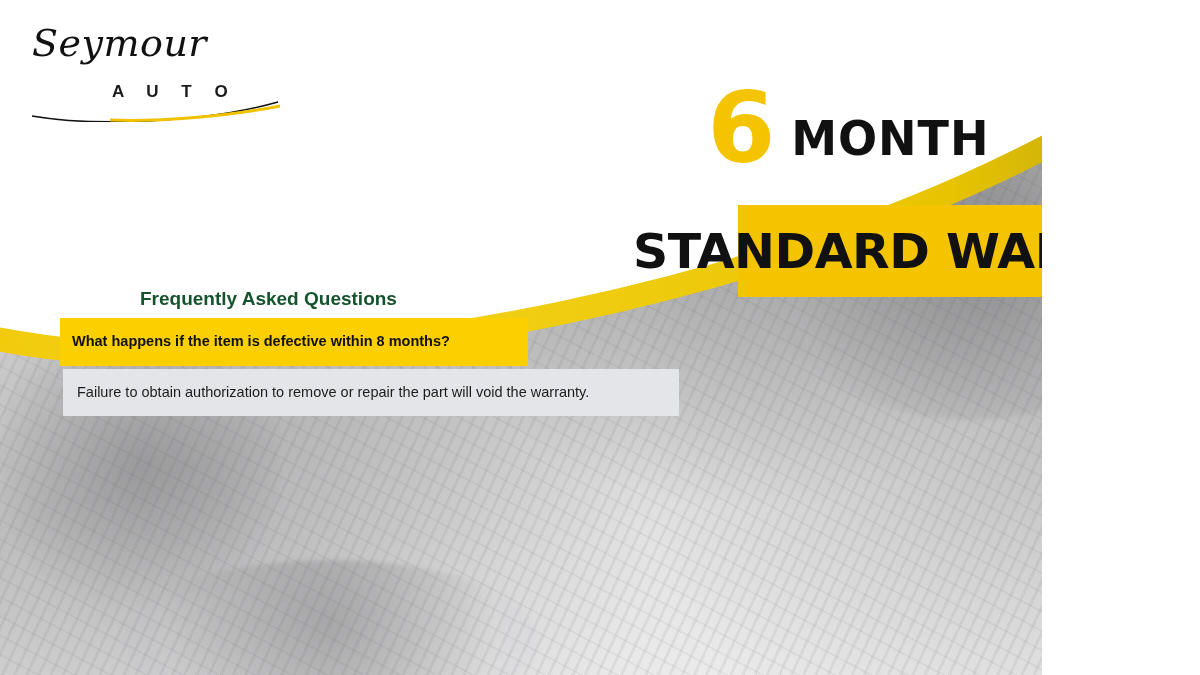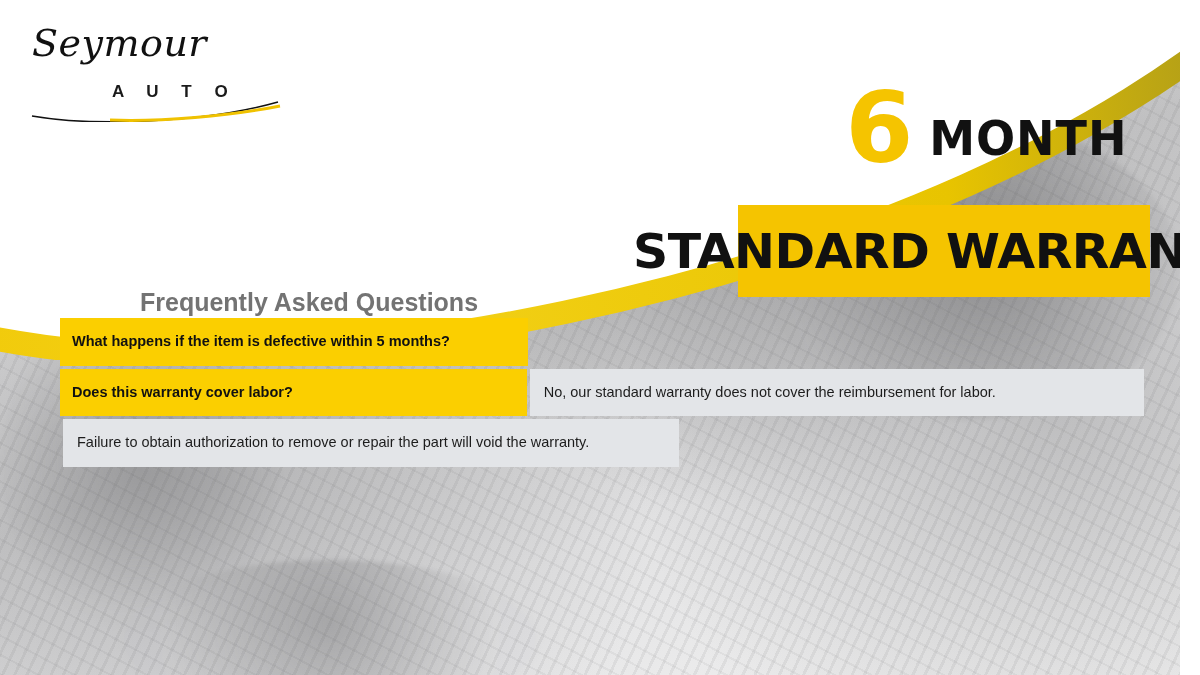--- a/index.html
+++ b/index.html
@@ -2,21 +2,21 @@
 <html><head>
 <meta charset="utf-8">
 <style>
   html, body {
     margin: 0;
     padding: 0;
     background: #ffffff;
   }
   #page {
     position: relative;
-    width: 1180px;
+    width: 1042px;
     height: 675px;
     overflow: hidden;
     background: #ffffff;
     font-family: "Liberation Sans", sans-serif;
     text-decoration: underline;
   }
 
   
   .photo {
     position: absolute;
@@ -150,23 +150,23 @@
     color: #111111;
     letter-spacing: -0.5px;
     transform: scaleX(1.02);
     white-space: nowrap;
   }
 
   
   .faq-title {
     position: absolute;
     left: 140px; top: 288px;
-    font-size: 25px;
-    font-weight: 700;
-    color: #737373;
+    font-size: 19px;
+    font-weight: 700;
+    color: #14532d;
     z-index: 6;
     text-align: center;
   }
   .faq-table {
     position: absolute;
     left: 60px; top: 318px;
     width: 1084px;
     z-index: 6;
     border-collapse: separate;
     border-spacing: 0;
@@ -231,27 +231,22 @@
   </div>
 
   <div class="warranty-band">
     <div class="warranty-text">STANDARD WARRANTY</div>
   </div>
 
   <div class="faq-title">Frequently Asked Questions</div>
 
   <div class="faq-table">
     <div class="faq-row">
-      <div class="faq-q">What happens if the item is defective within 5 months?</div>
+      <div class="faq-q">What happens if the item is defective within 8 months?</div>
       <div class="gap"></div>
-    </div>
-    <div class="faq-row">
-      <div class="faq-q">Does this warranty cover labor?</div>
-      <div class="gap"></div>
-      <div class="faq-a">No, our standard warranty does not cover the reimbursement for labor.</div>
     </div>
     <div class="faq-row">
       <div class="gap"></div>
       <div class="faq-a">Failure to obtain authorization to remove or repair the part will void the warranty.</div>
     </div>
   </div>
 
 </div>
 
 </body></html>

